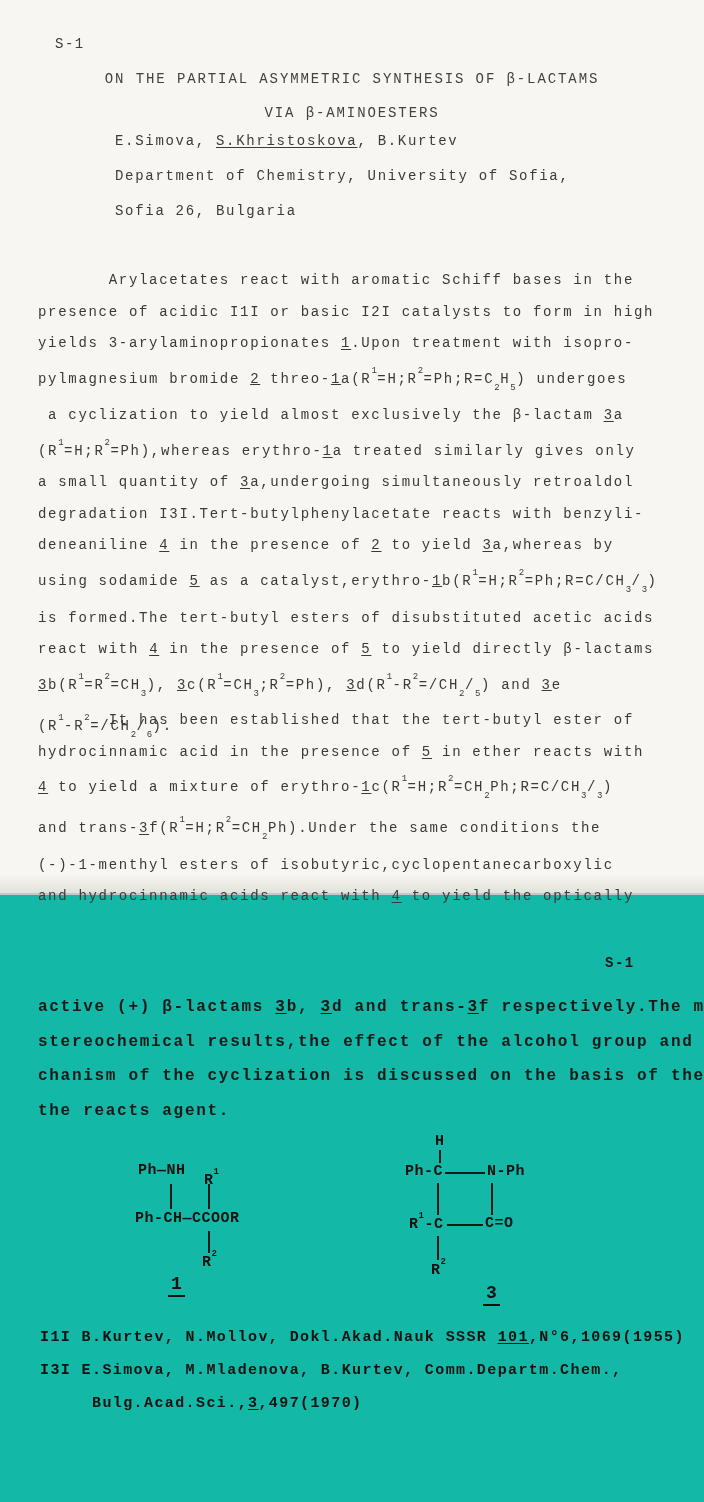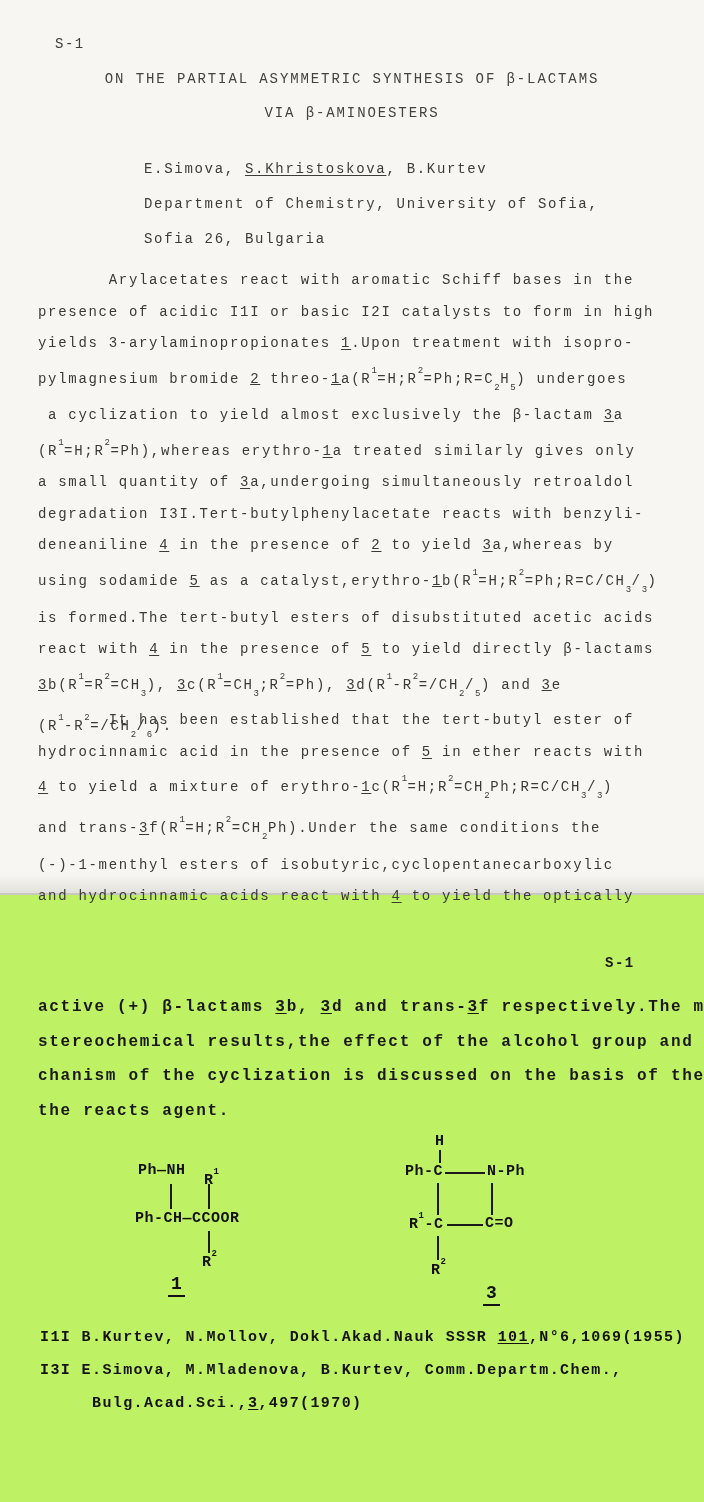--- a/index.html
+++ b/index.html
@@ -1,18 +1,18 @@
 <!DOCTYPE html>
 <html><head>
 <meta charset="utf-8">
 <style>
   html,body{margin:0;padding:0;background:#e9e9e9;}
   .canvas{
     position:relative;width:704px;height:1502px;margin:0 auto;
-    background:#bef264;overflow:hidden;
+    background:#14b8a6;overflow:hidden;
     font-family:"Liberation Mono","DejaVu Sans Mono",monospace;
     color:#3b3a37;
   }
   .page1-bg{position:absolute;left:0;top:0;width:704px;height:893px;background:#f7f6f2;}
   .page-edge{position:absolute;left:0;top:874px;width:704px;height:19px;
     background:linear-gradient(#f7f6f2,#e3e1db);}
   .divider-line{position:absolute;left:0;top:893px;width:704px;height:2px;background:#c9c7c1;}
   .abs{position:absolute;}
   .tline{white-space:pre;}
   .body-text{font-size:14px;letter-spacing:1.7px;line-height:31.5px;margin-top:9px;}
@@ -43,21 +43,21 @@
   <div class="divider-line"></div>
 
   <section>
     <div class="abs pg-label" style="left:55px;top:36px;">S-1</div>
 
     <div class="abs title-text" style="left:0;top:62px;width:704px;text-align:center;">
       <div class="tline">ON THE PARTIAL ASYMMETRIC SYNTHESIS OF β-LACTAMS</div>
       <div class="tline">VIA β-AMINOESTERS</div>
     </div>
 
-    <div class="abs author-text" style="left:115px;top:152px;margin-left:29px;">
+    <div class="abs author-text" style="left:115px;top:124px;">
       <div class="tline">E.Simova, <span class="u">S.Khristoskova</span>, B.Kurtev</div>
       <div class="tline">Department of Chemistry, University of Sofia,</div>
       <div class="tline">Sofia 26, Bulgaria</div>
     </div>
 
     <div class="abs body-text" style="left:38px;top:256px;">
         <div class="tline">       Arylacetates react with aromatic Schiff bases in the</div>
         <div class="tline">presence of acidic I1I or basic I2I catalysts to form in high</div>
         <div class="tline">yields 3-arylaminopropionates <span class="u">1</span>.Upon treatment with isopro-</div>
         <div class="tline">pylmagnesium bromide <span class="u">2</span> threo-<span class="u">1</span>a(R<sup>1</sup>=H;R<sup>2</sup>=Ph;R=C<sub>2</sub>H<sub>5</sub>) undergoes</div>

